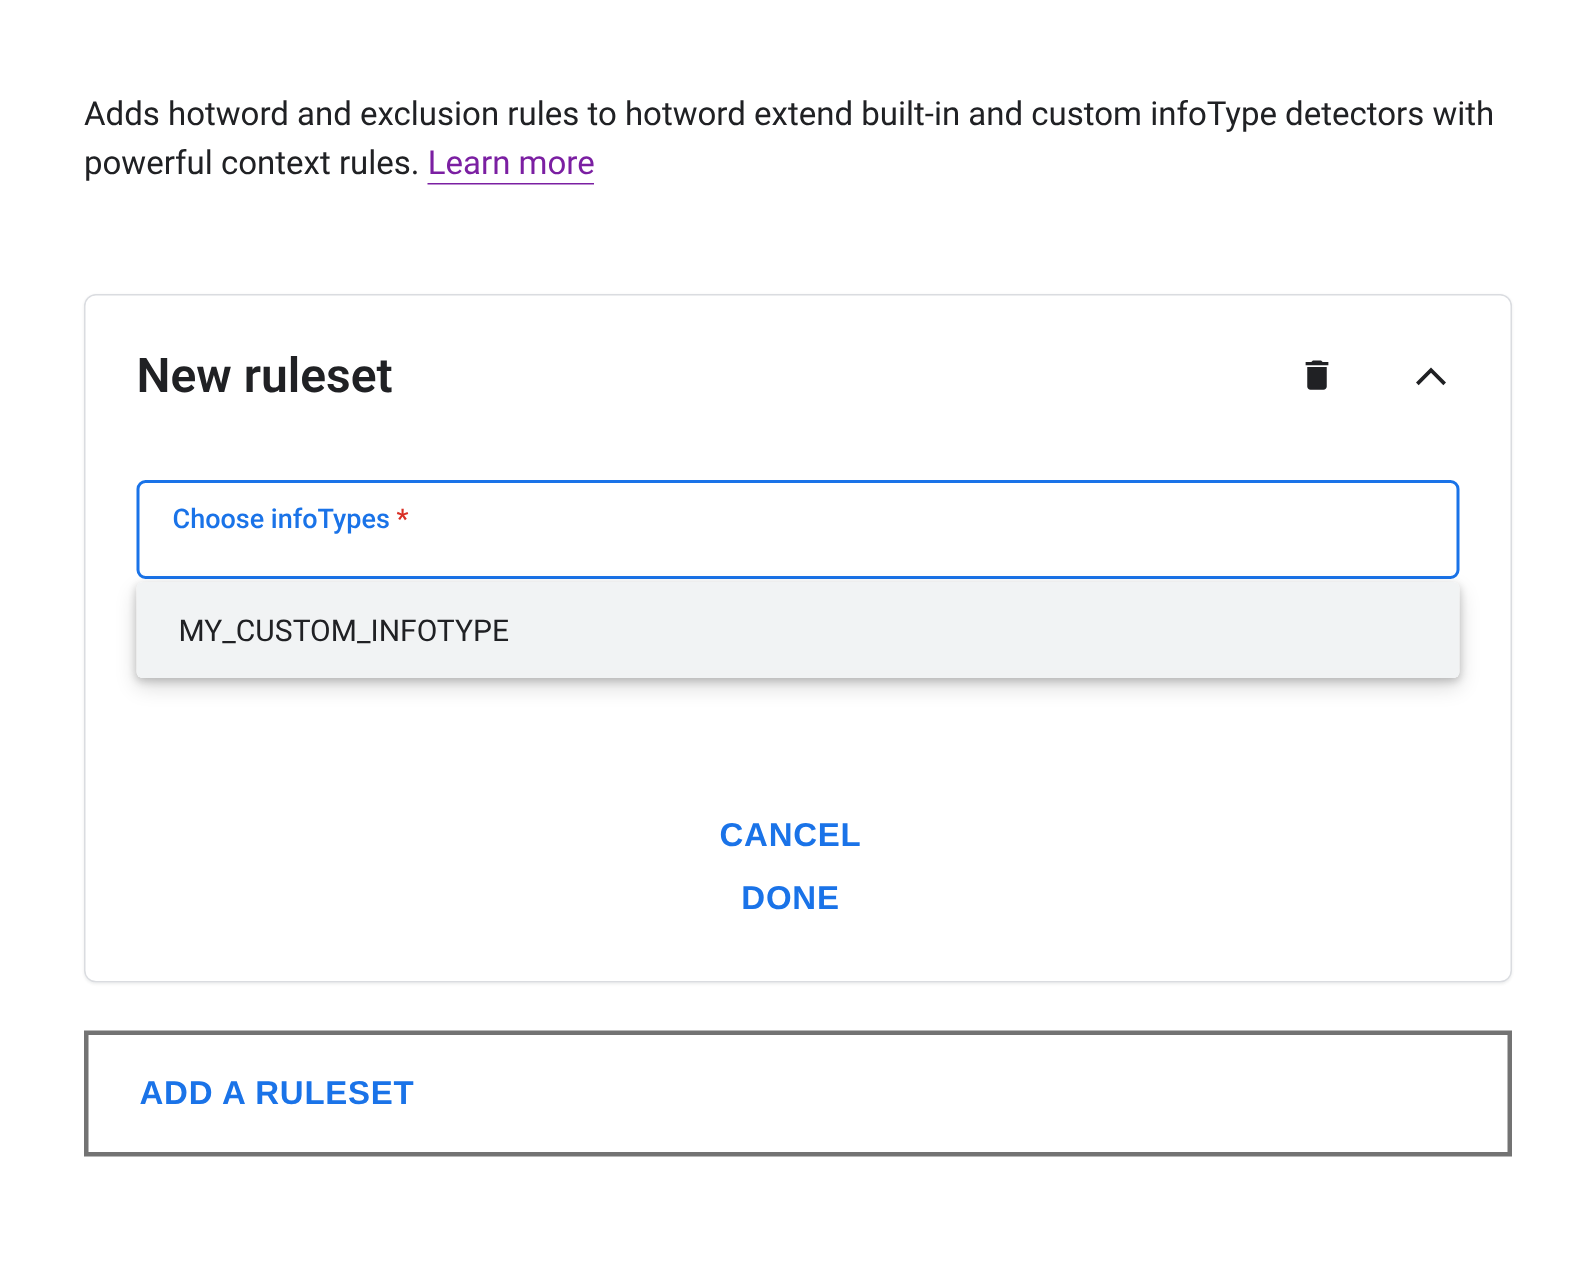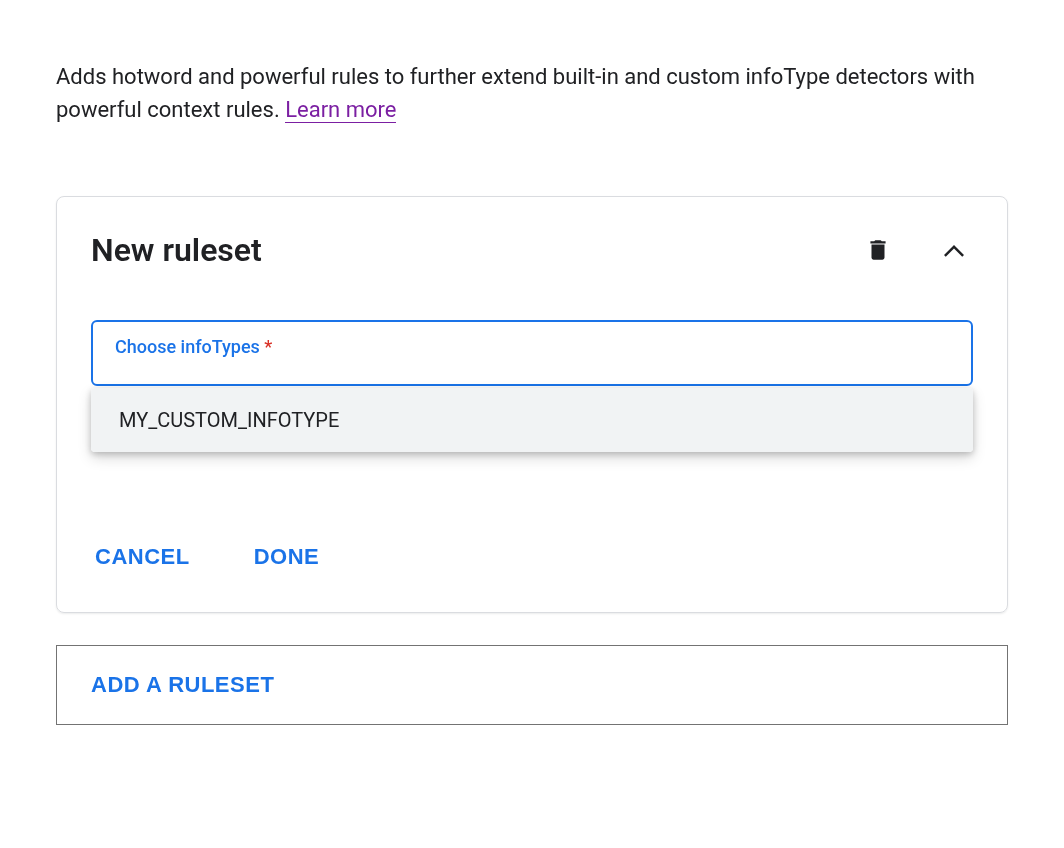--- a/index.html
+++ b/index.html
@@ -119,54 +119,54 @@
       font-size: 20px;
       color: #202124;
       cursor: pointer;
       font-weight: 400;
     }
     .dropdown-item.highlighted {
       background: #f1f3f4;
     }
     .card-footer {
       display: flex;
-      justify-content: flex-start;
-      gap: 56px;
+      justify-content: flex-end;
       padding-right: 10px;
+      flex-direction: column;
     }
     .text-btn {
       background: none;
       border: none;
       color: #1a73e8;
       font-size: 22px;
       font-weight: 600;
       letter-spacing: 0.5px;
       cursor: pointer;
       padding: 8px 4px;
     }
     .add-ruleset {
-      border: 1px solid #737373;
+      border: 3px solid #737373;
       padding: 26px 34px;
     }
     .add-ruleset-btn {
       background: none;
       border: none;
       color: #1a73e8;
       font-size: 22px;
       font-weight: 600;
       letter-spacing: 0.5px;
       cursor: pointer;
     }
   </style>
 </head>
 <body>
 
 <div>
   <p class="section-description">
-    <span>Adds hotword and powerful rules to further extend built-in and custom infoType detectors with powerful context rules. </span><a href="#" class="learn-more">Learn more</a>
+    <span>Adds hotword and exclusion rules to hotword extend built-in and custom infoType detectors with powerful context rules. </span><a href="#" class="learn-more">Learn more</a>
   </p>
 
   <div class="ruleset-card">
     <div class="ruleset-header">
       <div class="ruleset-title">New ruleset</div>
       <div class="ruleset-actions">
         <button class="icon-btn trash-icon">
           <span>
             <svg viewBox="0 0 24 24">
                 <path d="M6 19c0 1.1.9 2 2 2h8c1.1 0 2-.9 2-2V7H6v12zM19 4h-3.5l-1-1h-5l-1 1H5v2h14V4z"></path>

